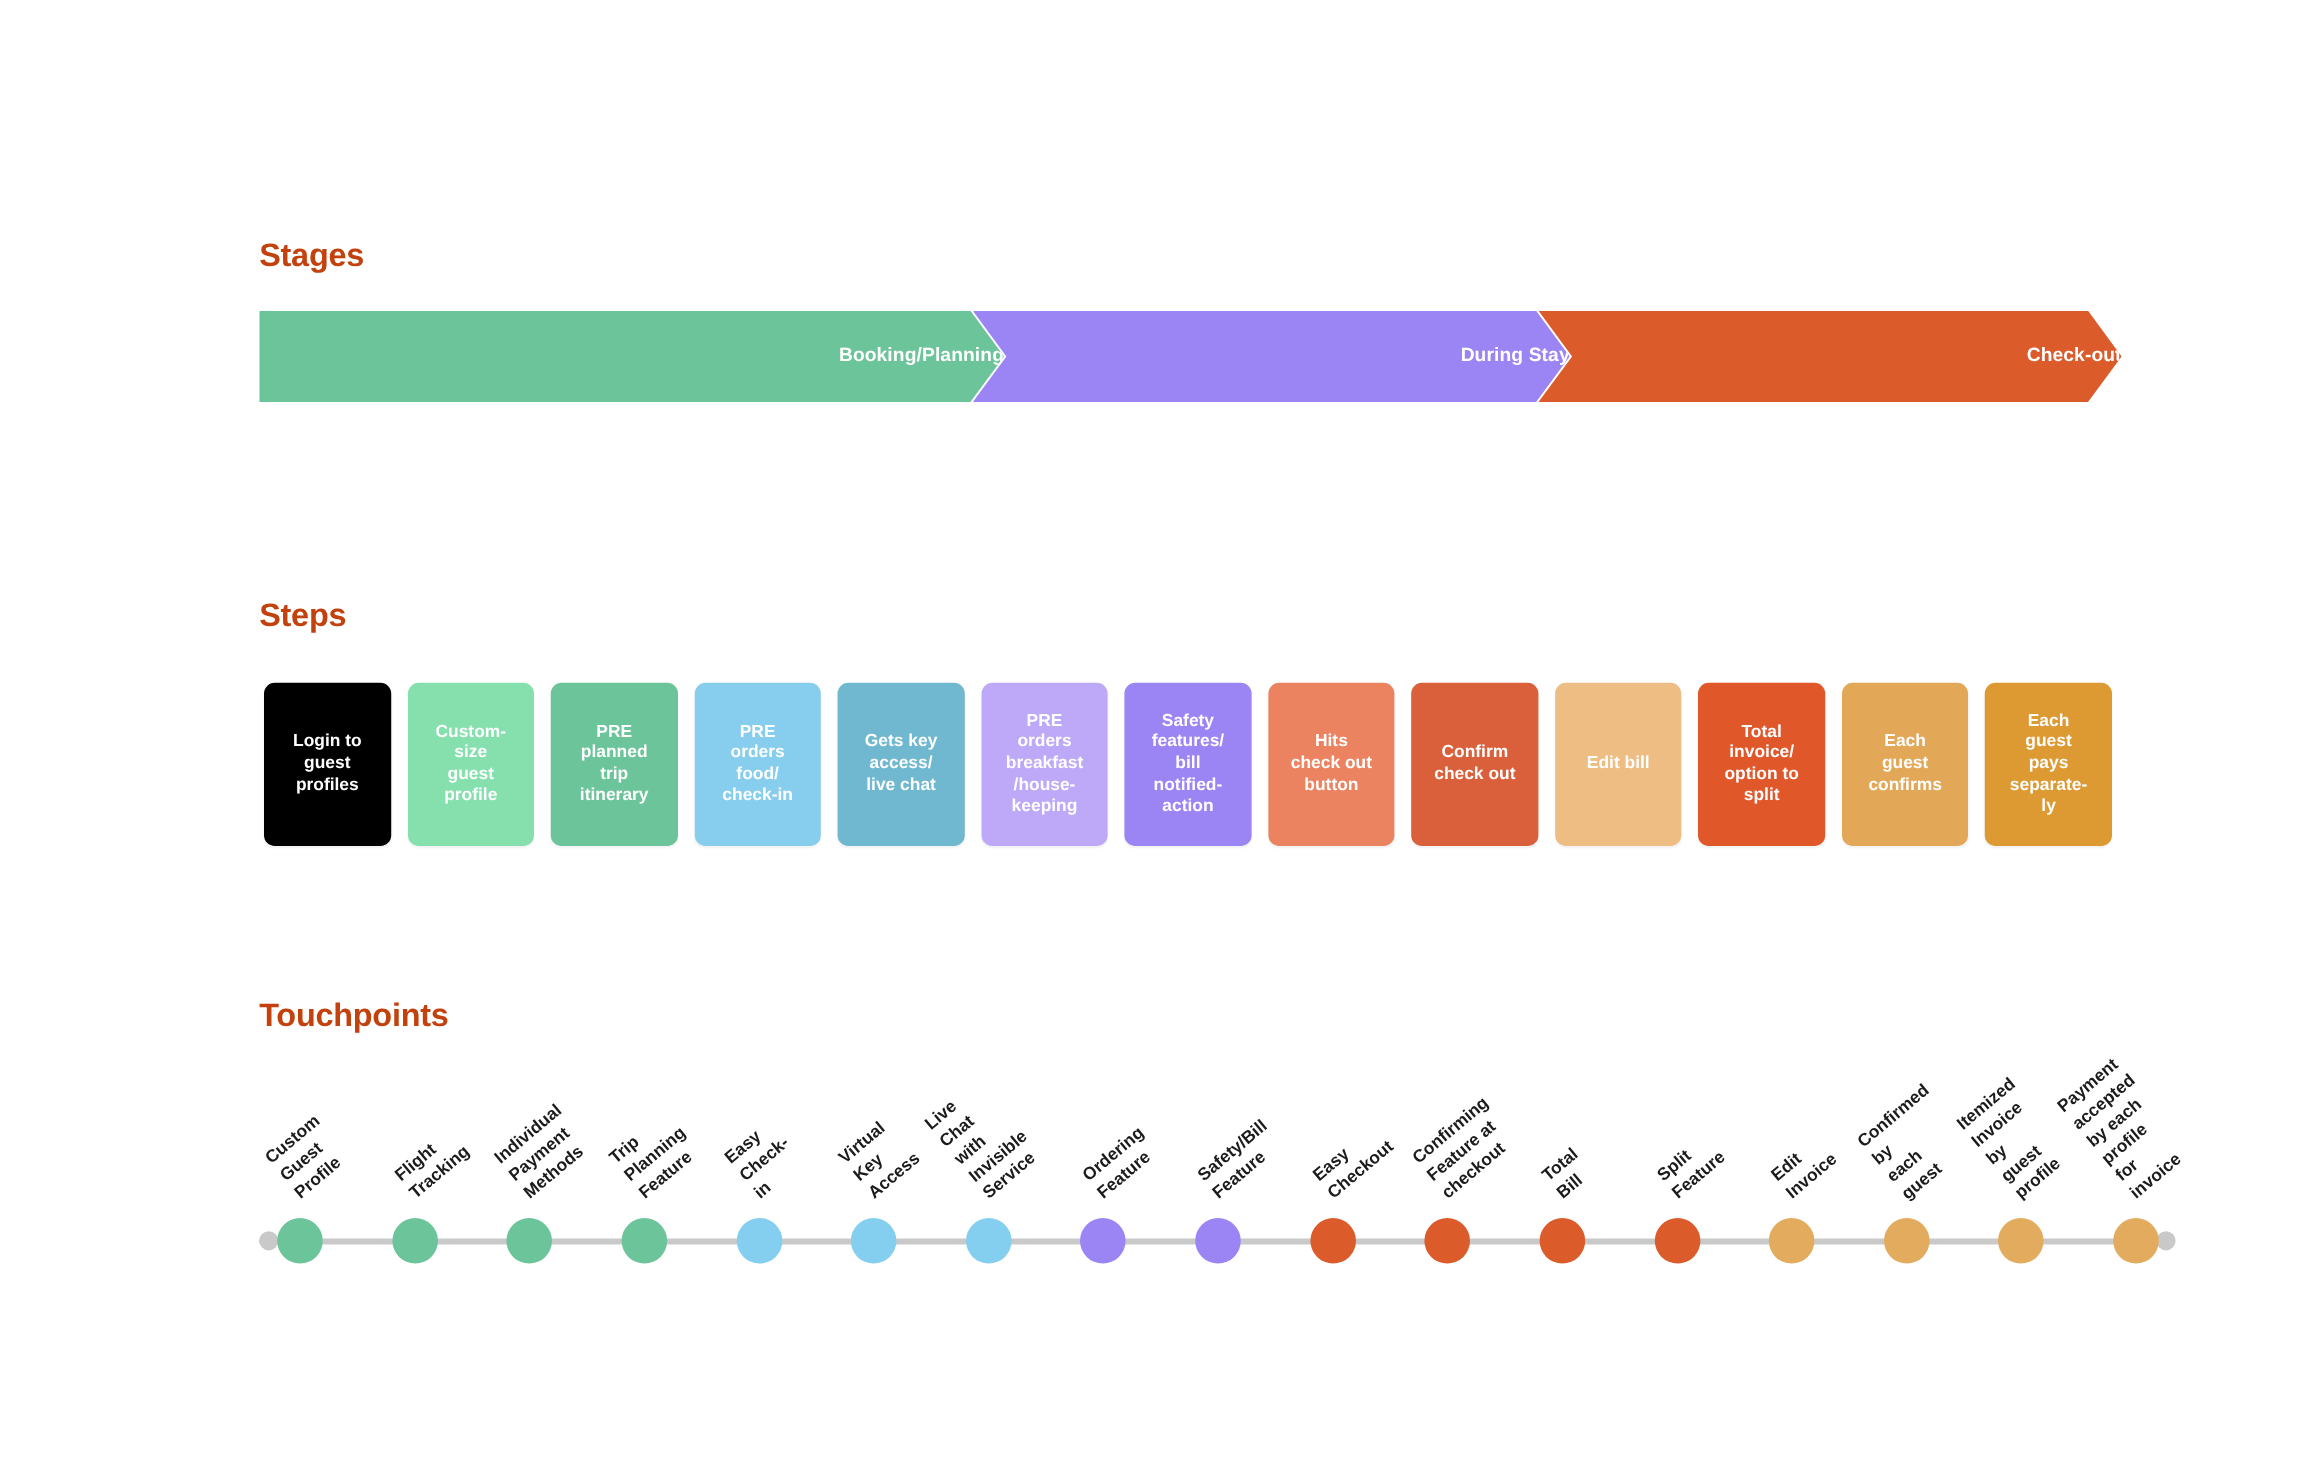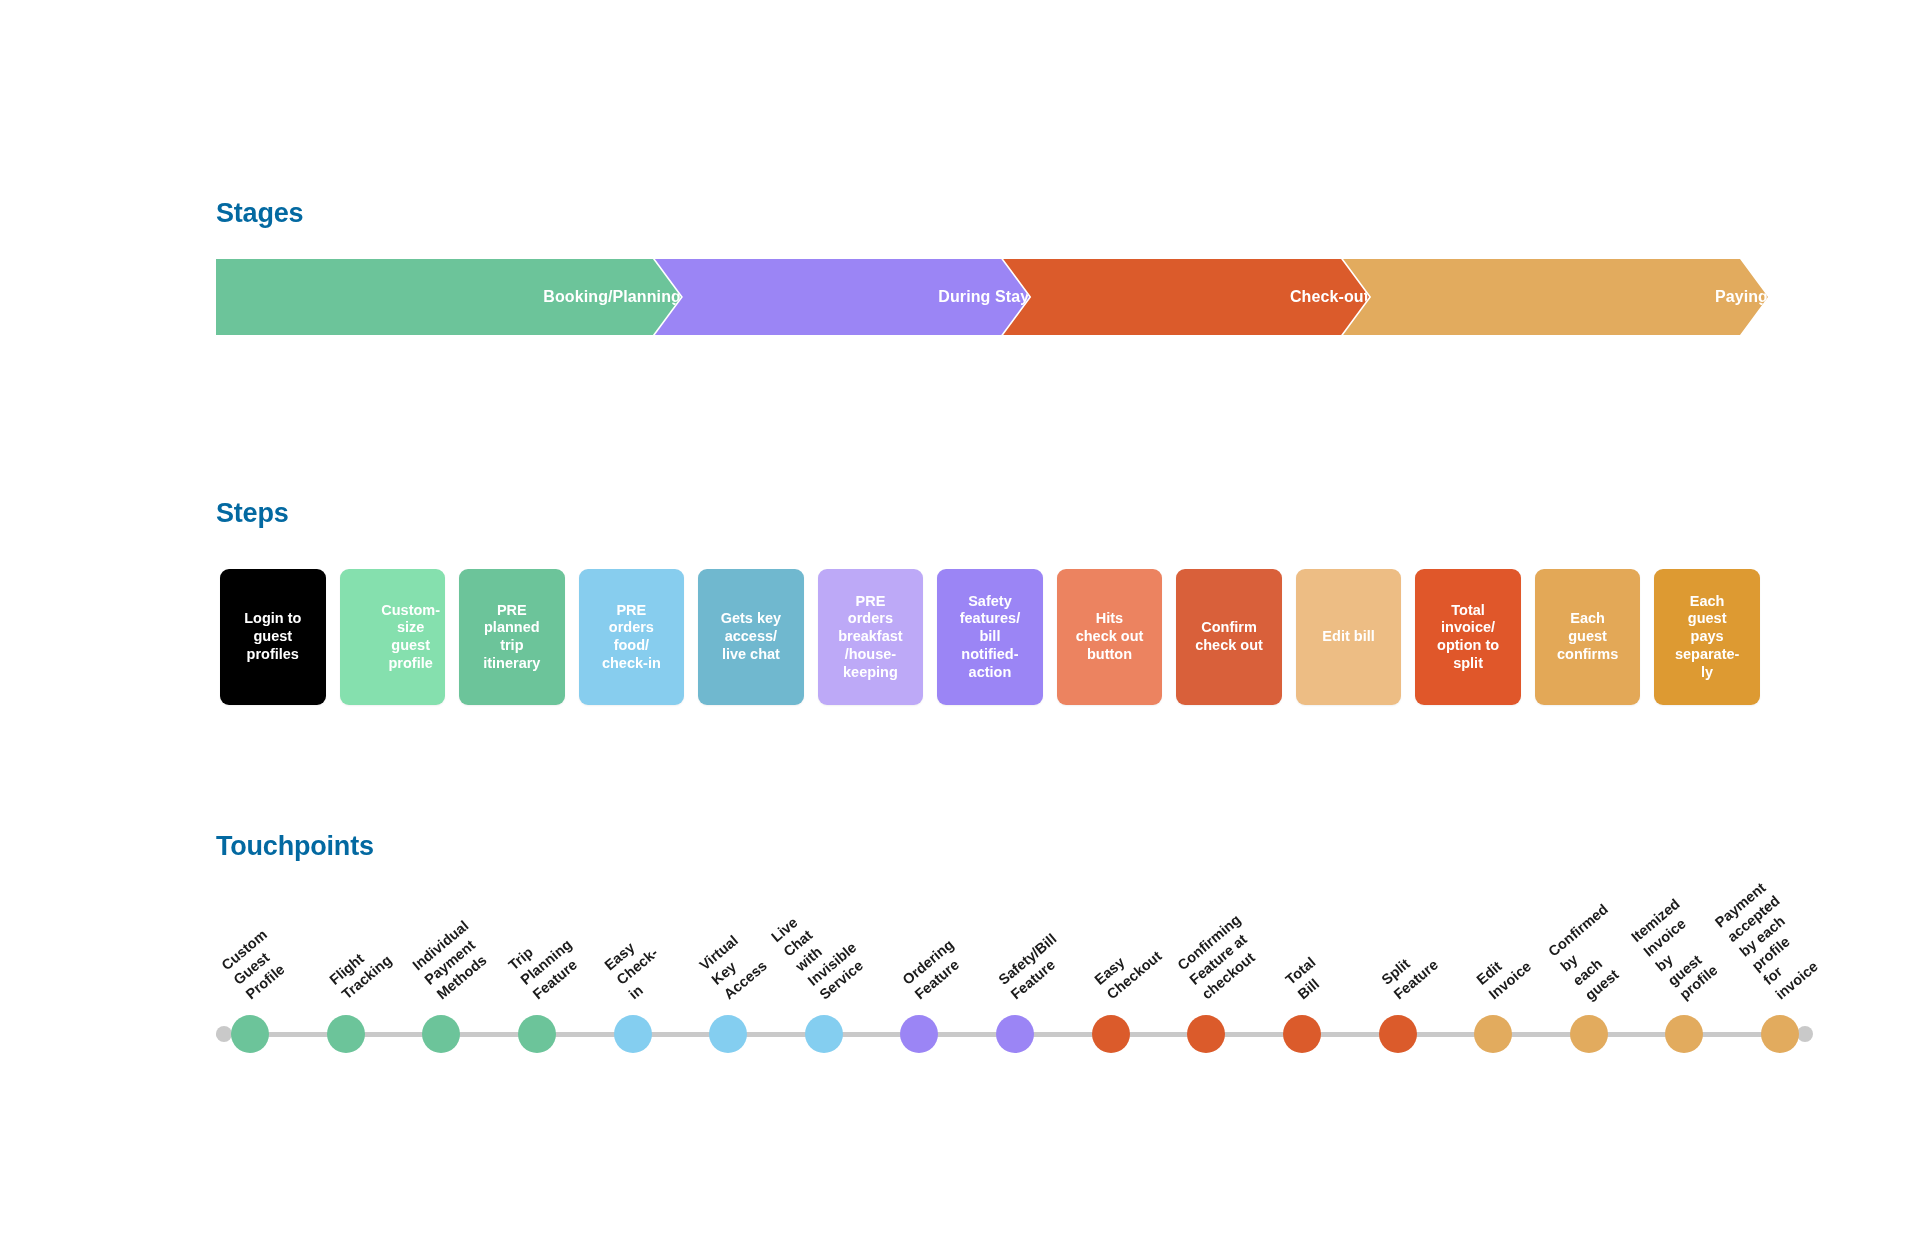--- a/index.html
+++ b/index.html
@@ -13,21 +13,21 @@
     position: relative;
     font-family: "Liberation Sans", sans-serif;
     overflow: hidden;
   }
 
   
   .section-title {
     position: absolute;
     font-size: 27px;
     font-weight: bold;
-    color: #0369a1;
+    color: #c2410c;
     letter-spacing: -0.2px;
     white-space: nowrap;
   }
   #stages-title   { left: 216px; top: 198px; }
   #steps-title    { left: 216px; top: 498px; }
   #touch-title    { left: 216px; top: 831px; }
 
   
   #stages-band {
     position: absolute;
@@ -171,32 +171,29 @@
 <div id="stages-band">
     <div class="stage first" style="background: rgb(108, 196, 154); flex: 2.05 1 0px; z-index: 5;">
       <span class="stage-label">Booking/Planning</span>
     </div>
     <div class="stage mid" style="background: rgb(155, 133, 245); flex: 1.62 1 0px; z-index: 3;">
       <span class="stage-label">During Stay</span>
     </div>
     <div class="stage mid" style="background: rgb(219, 91, 43); flex: 1.58 1 0px; z-index: 2;">
       <span class="stage-label">Check-out</span>
     </div>
-    <div class="stage last" style="background: rgb(226, 171, 94); flex: 1.86 1 0px; z-index: 1;">
-      <span class="stage-label">Paying</span>
-    </div>
   </div>
 
 <div class="section-title" id="steps-title">Steps</div>
 
 <div id="steps-row">
     <div class="step-card" style="background: #000000;"><span>Login to
 guest
 profiles</span></div>
-    <div class="step-card" style="background: rgb(133, 224, 174); justify-content: flex-end;"><span>Custom-
+    <div class="step-card" style="background: rgb(133, 224, 174);"><span>Custom-
 size
 guest
 profile</span></div>
     <div class="step-card" style="background: rgb(108, 196, 154);"><span>PRE
 planned
 trip
 itinerary</span></div>
     <div class="step-card" style="background: rgb(135, 205, 238);"><span>PRE
 orders
 food/

